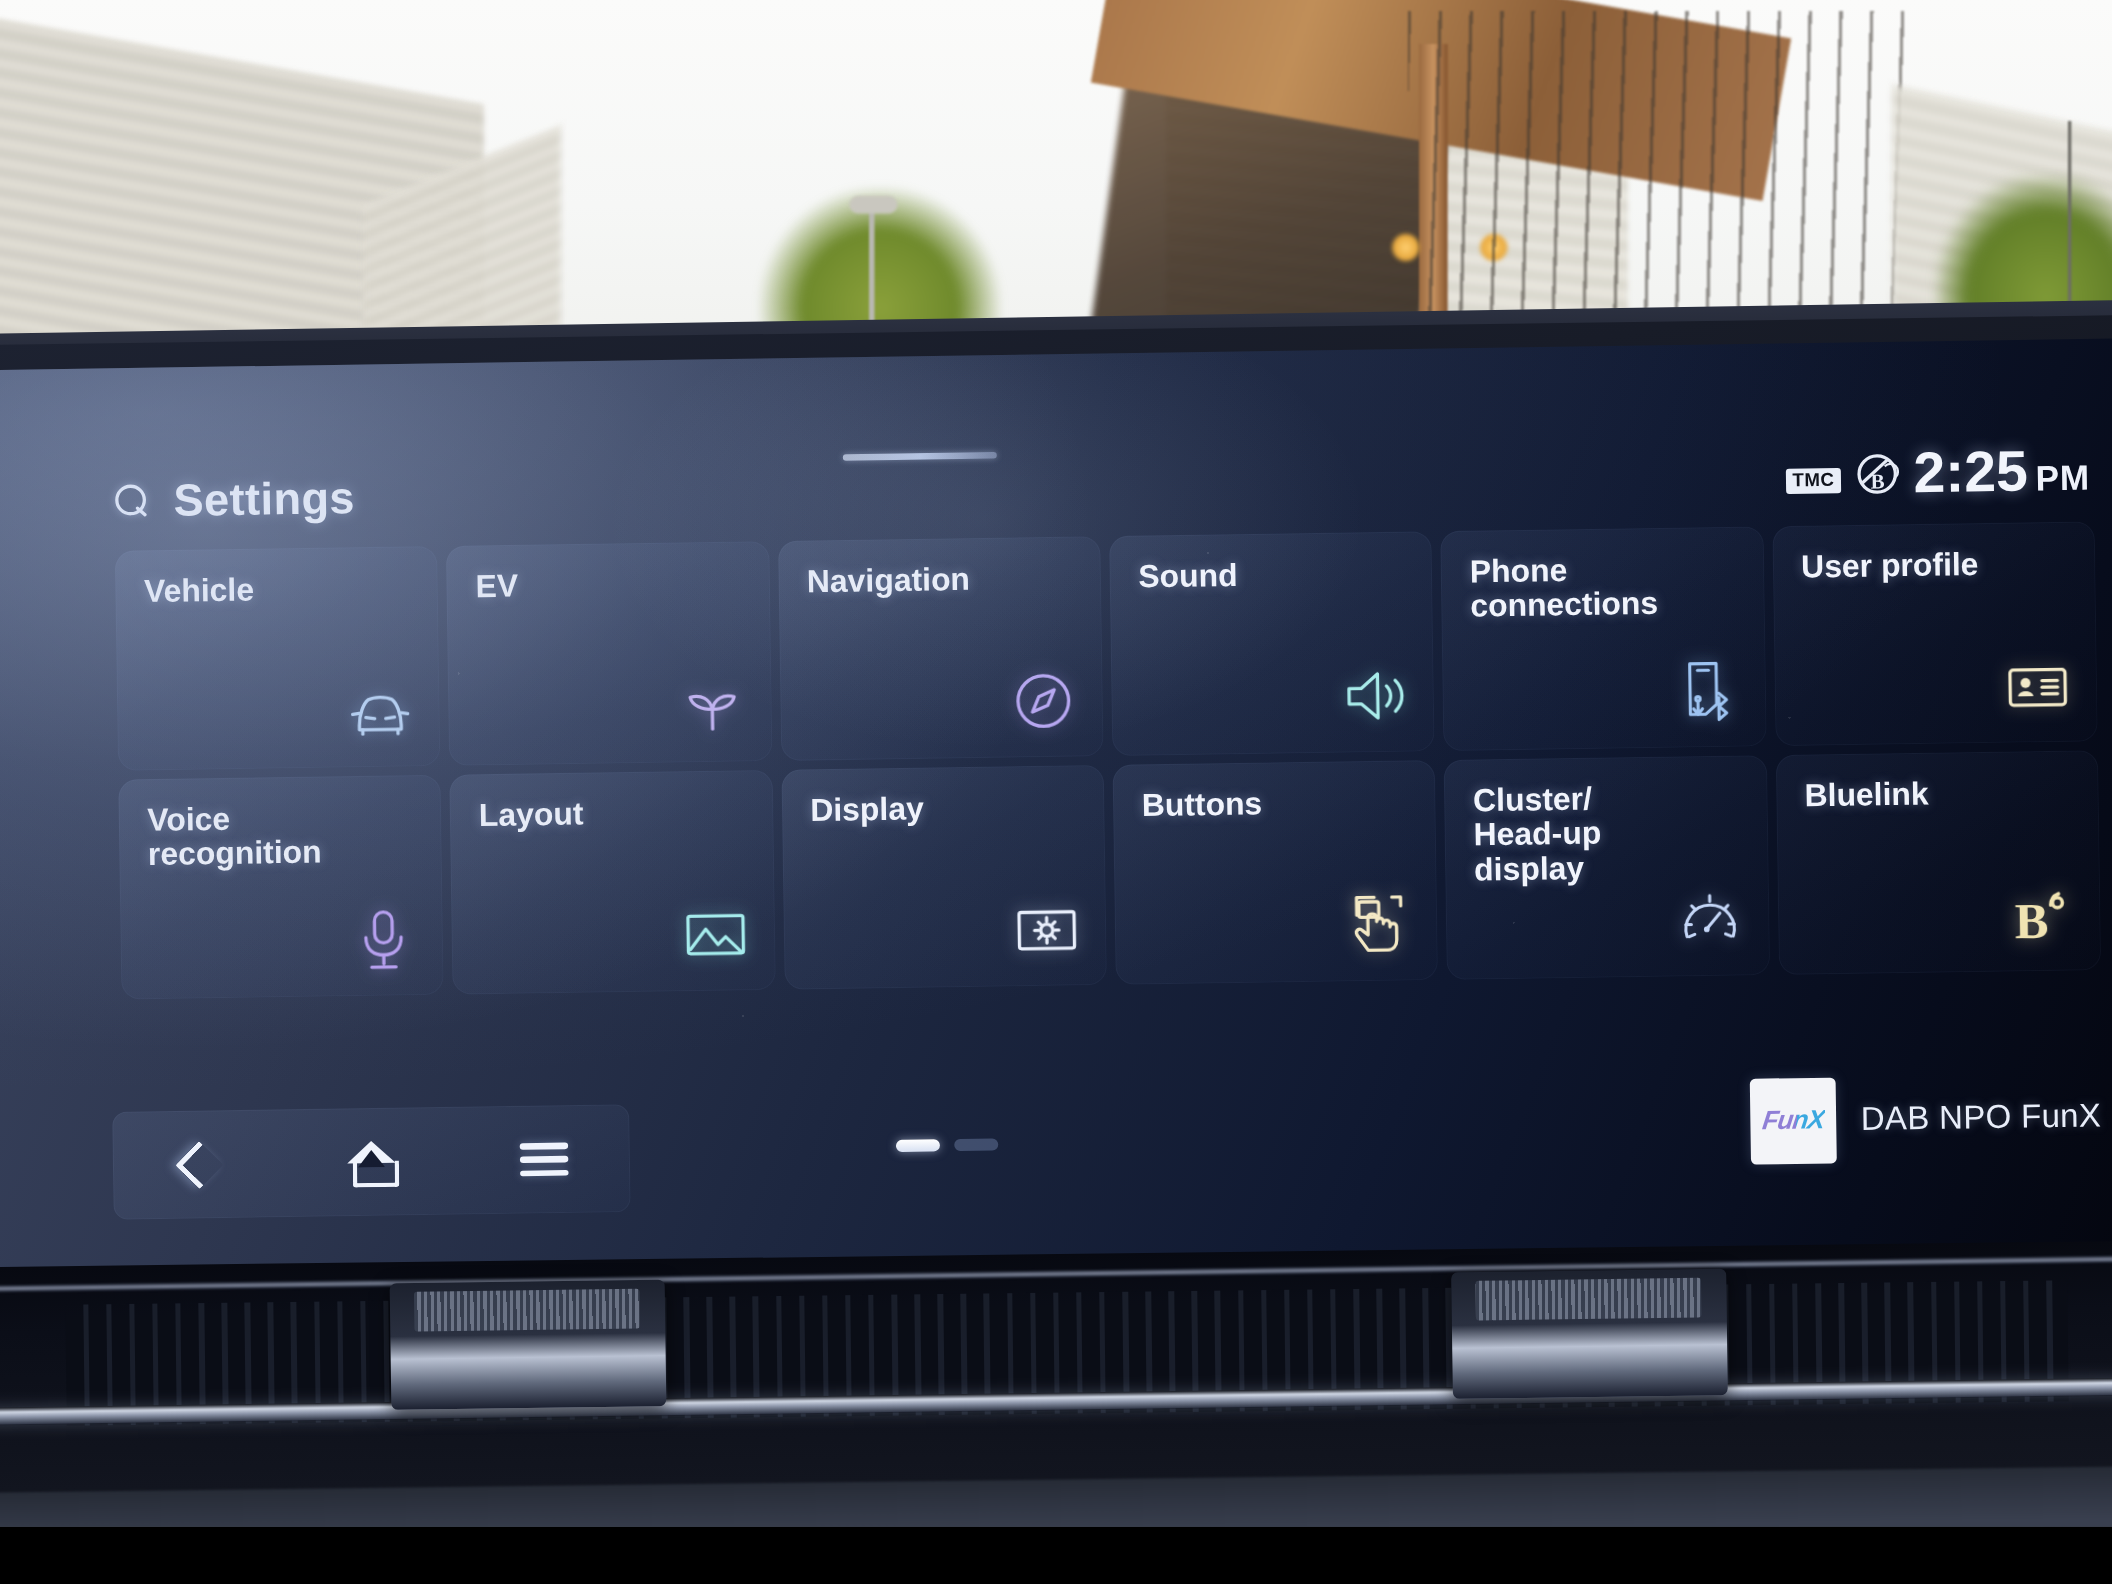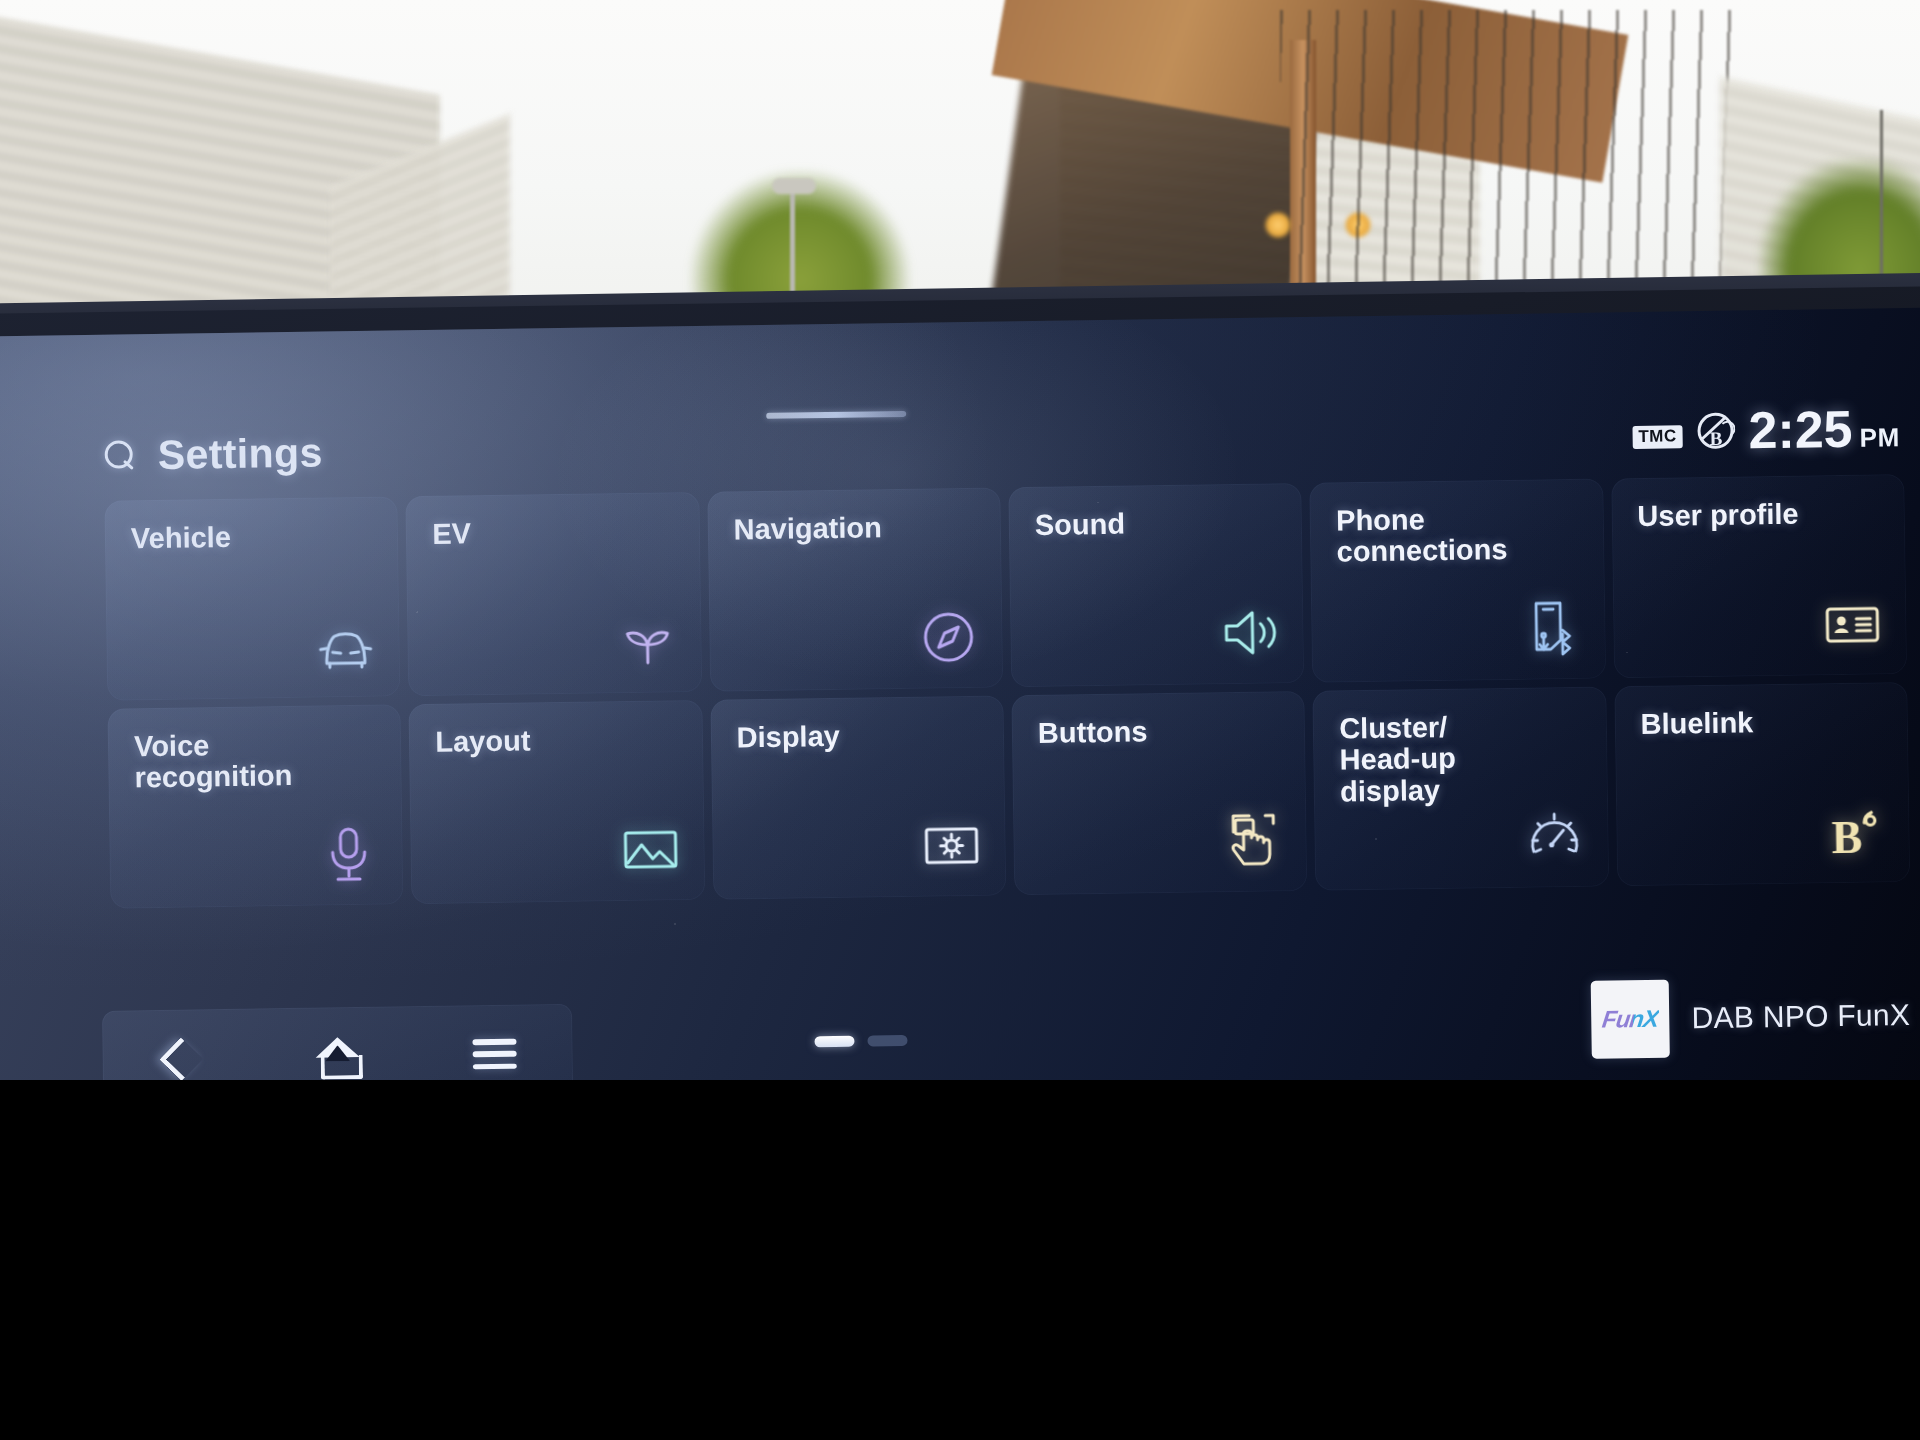--- a/index.html
+++ b/index.html
@@ -1,18 +1,18 @@
 <!DOCTYPE html>
 <html><head>
 <meta charset="utf-8">
 <style>
   html,body{margin:0;padding:0;background:#000;}
   body{width:1920px;height:1440px;overflow:hidden;font-family:"Liberation Sans",sans-serif;}
 
-  #stage{position:relative;width:1920px;height:1080px;overflow:hidden;}
+  #stage{position:relative;width:1920px;height:1388px;overflow:hidden;}
 
   
   .photo-bg{position:absolute;inset:0;
     background:
       linear-gradient(100deg, #f4f4f0 0%, #f7f7f4 40%, #eef0ee 60%, #e8e9e4 100%);
   }
   .sky{position:absolute;left:0;top:0;width:1920px;height:340px;
     background:linear-gradient(180deg,#fbfbfa 0%,#f6f7f6 55%,#f0f1ee 100%);}
   .bld-left{position:absolute;left:-10px;top:55px;width:450px;height:300px;
     background:repeating-linear-gradient(180deg,#dedbd2 0px,#dedbd2 9px,#d2cfc5 9px,#d2cfc5 18px);
@@ -94,21 +94,21 @@
 
   
   .status{position:absolute;right:36px;top:96px;display:flex;align-items:flex-end;gap:13px;}
   .tmc{background:#e9eef8;color:#10131c;font-size:17px;font-weight:700;padding:1px 6px 2px;border-radius:3px;letter-spacing:.4px;line-height:1.15;margin-bottom:9px;}
   .bl-off{position:relative;width:40px;height:40px;margin-bottom:4px;}
   .bl-off .ring{position:absolute;left:2px;top:0px;width:30px;height:30px;border:3px solid #e6ebf6;border-radius:50%;}
   .bl-off .slash{position:absolute;left:2px;top:14px;width:32px;height:3px;background:#e6ebf6;transform:rotate(-42deg);}
   .bl-off .bb{position:absolute;left:14px;top:15px;font-size:19px;font-weight:800;color:#e6ebf6;font-family:"Liberation Serif",serif;}
   .bl-off .arc{position:absolute;right:0px;top:8px;width:12px;height:12px;border:2.6px solid #e6ebf6;border-radius:50%;border-left-color:transparent;border-bottom-color:transparent;}
   .clock{font-size:52px;font-weight:700;color:#f2f5fc;letter-spacing:0px;line-height:.96;text-shadow:0 0 14px rgba(200,215,250,.45);}
-  .ampm{font-size:26px;font-weight:700;color:#eef2fb;margin-left:7px;letter-spacing:.5px;}
+  .ampm{font-size:32px;font-weight:700;color:#eef2fb;margin-left:7px;letter-spacing:.5px;}
 
   
   .grid{position:absolute;left:118px;top:166px;width:1800px;
     display:grid;grid-template-columns:repeat(6,1fr);grid-auto-rows:200px;gap:8px;}
   .tile{position:relative;border-radius:17px;padding:23px 0 0 26px;
     background:linear-gradient(150deg,rgba(138,158,200,.17) 0%,rgba(96,118,165,.10) 45%,rgba(60,80,130,.05) 100%);
     box-shadow:inset 0 0 0 1px rgba(170,190,230,.045);}
   .tile .lbl{font-size:29px;font-weight:700;color:#f1f4fc;line-height:1.08;
     text-shadow:0 0 10px rgba(195,212,248,.40);max-width:185px;}
   .tile .ico{position:absolute;right:23px;bottom:20px;width:62px;height:62px;}

